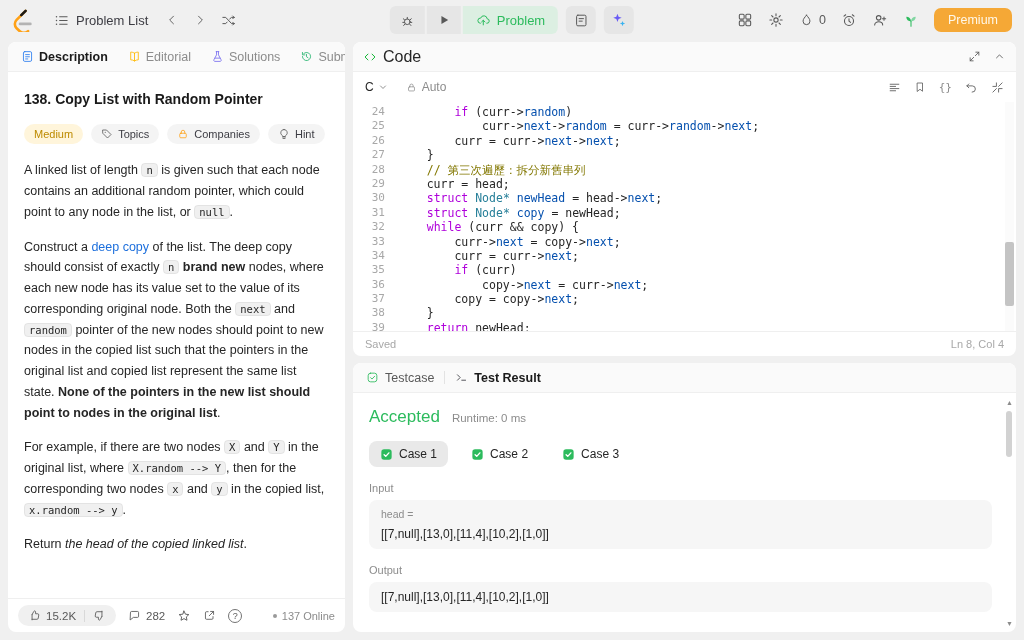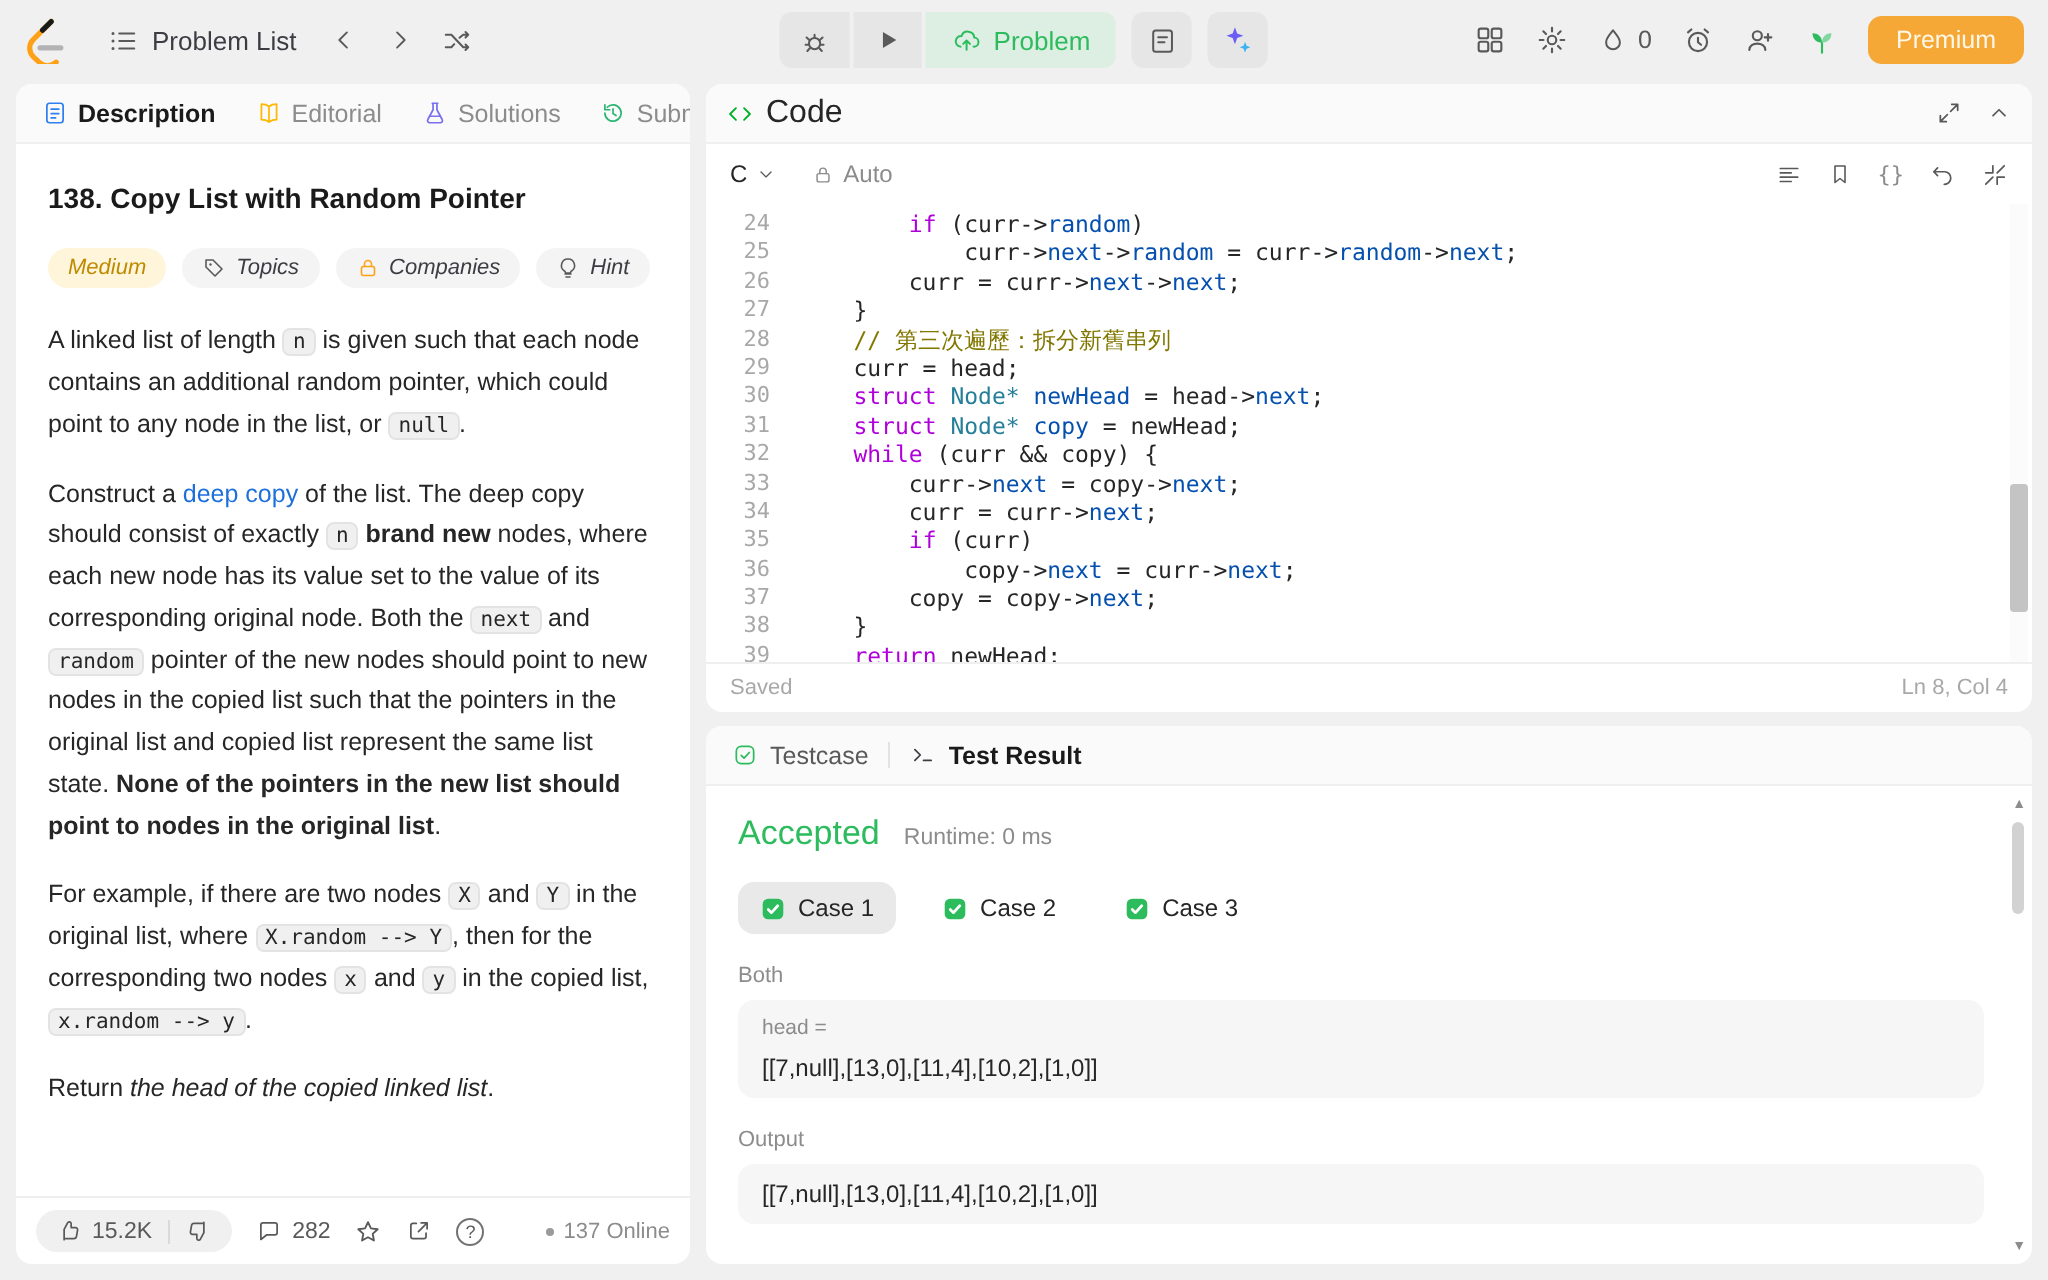--- a/index.html
+++ b/index.html
@@ -34,21 +34,21 @@
   .result-panel { left:353px; top:363px; width:663px; height:269px; }
 
   .panel-head { height:30px; display:flex; align-items:center; padding:0 10px; background:#fafafa; border-bottom:1px solid #efefef; flex:none; }
   .tab-divider { width:1px; height:13px; background:#e3e3e3; margin:0 7px; }
 
   
   .ltab { display:flex; align-items:center; gap:5px; font-size:12.5px; color:#8c8c8c; padding:0 3px; cursor:pointer; white-space:nowrap; }
   .ltab.active { color:#1a1a1a; font-weight:600; }
   .left-content { flex:1; overflow:hidden; padding:18px 16px 0 16px; }
   .problem-title { font-size:14px; font-weight:600; line-height:1.38; color:#1a1a1a; }
-  .badge-row { display:flex; gap:8px; margin-top:15px; align-items:center; flex-wrap:wrap;font-style:italic; }
+  .badge-row { display:flex; gap:8px; margin-top:15px; align-items:center; flex-wrap:wrap; }
   .badge { display:flex; align-items:center; gap:5px; font-size:11px; padding:4px 10px; border-radius:999px; background:rgba(0,0,0,0.045); color:#3c3c43; cursor:pointer; }
   .badge-medium { color:#bd8a00; background:rgba(255,184,0,0.14); }
   .desc { margin-top:16px; font-size:12.5px; line-height:1.66; color:#262626; }
   .desc p { margin-bottom:14px; }
   .rt-code { font-family:"DejaVu Sans Mono",monospace; font-size:10.5px; background:rgba(0,0,0,0.06); border:1px solid rgba(0,0,0,0.05); padding:0 4px; border-radius:4px; white-space:nowrap; }
   .rt-b { font-weight:700; }
   .rt-i { font-style:italic; }
   .rt-link { color:#1d6fdc; font-weight:500; cursor:pointer; }
 
   .left-footer { flex:none; height:34px; border-top:1px solid #efefef; display:flex; align-items:center; padding:0 10px; gap:12px; color:#595959; font-size:11.5px; }
@@ -552,21 +552,21 @@
         <span class="ic">
           <svg width="13" height="13" viewBox="0 0 24 24">
               <rect x="2.5" y="2.5" width="19" height="19" rx="5" fill="#2cbb5d" stroke="none"></rect>
               <path d="M7.6 12.4l3 3 5.8-6.4" stroke="#fff" stroke-width="2.5"></path>
             </svg>
         </span>
         <span>Case 3</span>
       </span>
     </div>
 
-    <div class="io-label">Both</div>
+    <div class="io-label">Input</div>
     <div class="io-box">
       <div class="io-var">head =</div>
       <div class="io-value">[[7,null],[13,0],[11,4],[10,2],[1,0]]</div>
     </div>
 
     <div class="io-label">Output</div>
     <div class="io-box">
       <div class="io-value">[[7,null],[13,0],[11,4],[10,2],[1,0]]</div>
     </div>
   </div>

